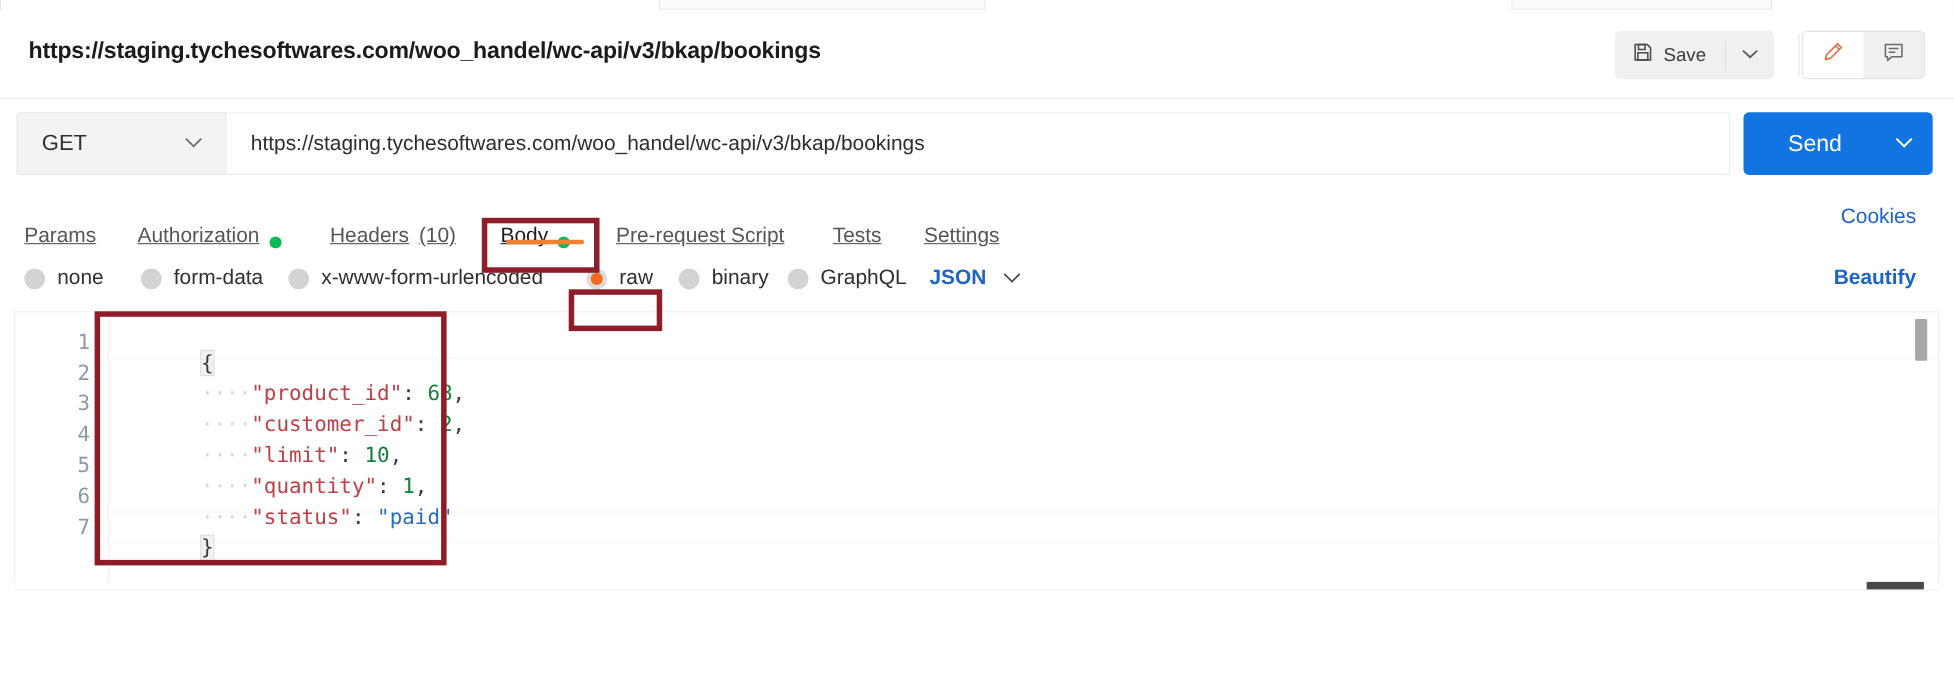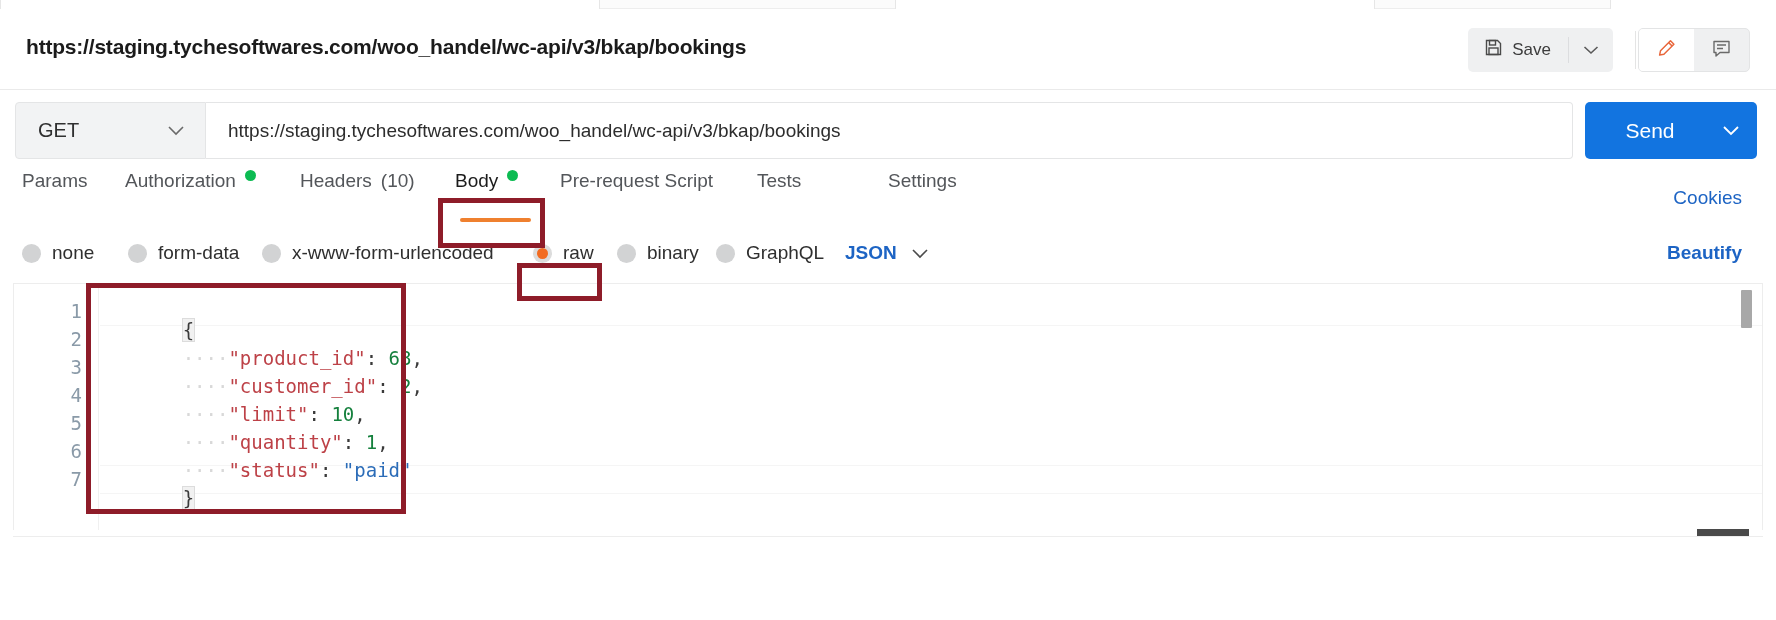--- a/index.html
+++ b/index.html
@@ -110,22 +110,22 @@
     width: 52px; display: flex; align-items: center; justify-content: center;
   }
 
   
   .tabsrow {
     position: absolute; left: 0; top: 170px; width: 1776px; height: 56px;
     background: #fff;
   }
   .tab {
     position: absolute; top: 0; height: 56px;
-    display: flex; align-items: flex-start; gap: 9px;
-    font-size: 19px; color: #53565a; cursor: pointer; white-space: nowrap;
+    display: flex; align-items: flex-end; gap: 9px;
+    font-size: 19px; color: #53565a; cursor: pointer; white-space: nowrap; text-decoration: underline;
   }
   .tab.active { color: #1b1b1b; }
   .dot { width: 11px; height: 11px; border-radius: 50%; background: #0cbb52; }
   .tab-underline {
     position: absolute; height: 4px; background: #ef802f; border-radius: 2px;
   }
   .cookies-link {
     position: absolute; right: 34px; top: 0; height: 56px;
     display: flex; align-items: center;
     font-size: 19px; color: #1d64c4; cursor: pointer;
@@ -320,21 +320,21 @@
     <span>Body</span>
     <span class="dot"></span>
   </div>
   <div class="tab-underline" style="left:460px; top:48px; width:71px;"></div>
   <div class="tab" style="left:560px">
     <span>Pre-request Script</span>
   </div>
   <div class="tab" style="left:757px">
     <span>Tests</span>
   </div>
-  <div class="tab" style="left:888px">
+  <div class="tab" style="left:840px">
     <span>Settings</span>
   </div>
   <div class="cookies-link">Cookies</div>
 </div>
 
 <div class="radiorow">
   <div class="radio" style="left:22px">
     <span class="rdot"></span>
     <span>none</span>
   </div>

